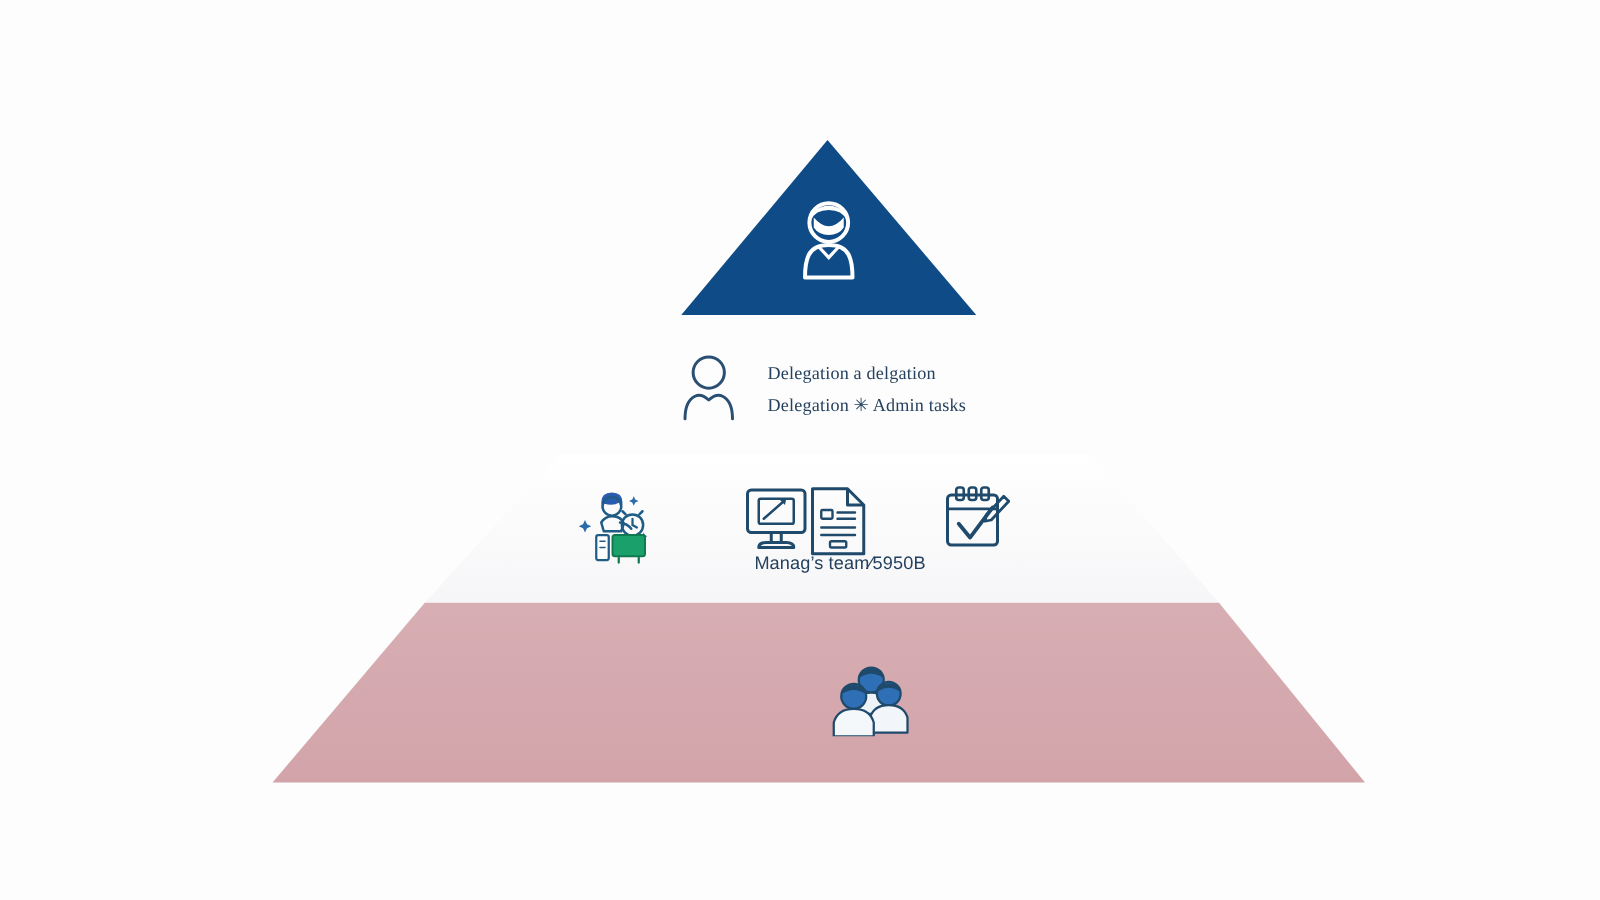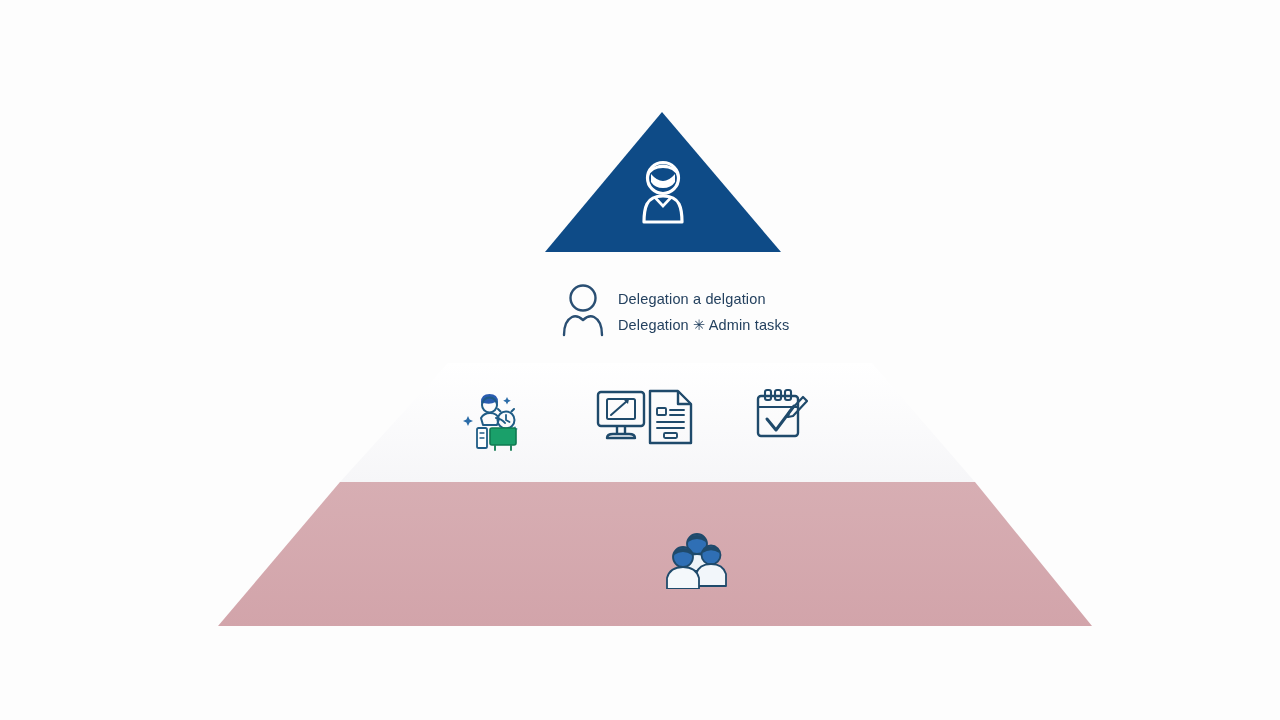--- a/index.html
+++ b/index.html
@@ -32,27 +32,28 @@
   #apex-person-icon {
     position: absolute;
     left: 636px;
     top: 158px;
     width: 54px;
     height: 70px;
   }
   
   #delegation-text-block {
     position: absolute;
-    left: 560px;
+    left: 544px;
     top: 275px;
     width: 300px;
     height: 72px;
     display: flex;
     align-items: center;
-    gap: 12px;
+    gap: 24px;
+    font-family: Liberation Serif, serif;
   }
   #delegation-person-icon {
     width: 46px;
     height: 56px;
     flex: 0 0 auto;
   }
   .text-lines {
     display: flex;
     flex-direction: column;
     justify-content: center;
@@ -197,20 +198,21 @@
       <rect x="4" y="8" width="40" height="40" rx="3" fill="none" stroke="#1f4a6b" stroke-width="2.4"></rect>
       <path d="M4 19 L44 19" stroke="#1f4a6b" stroke-width="2.2"></path>
       <rect x="11" y="2" width="6" height="10" rx="2" fill="none" stroke="#1f4a6b" stroke-width="2.1"></rect>
       <rect x="21" y="2" width="6" height="10" rx="2" fill="none" stroke="#1f4a6b" stroke-width="2.1"></rect>
       <rect x="31" y="2" width="6" height="10" rx="2" fill="none" stroke="#1f4a6b" stroke-width="2.1"></rect>
       <path d="M13 31 L22 42 L40 18" fill="none" stroke="#1f4a6b" stroke-width="3" stroke-linecap="round" stroke-linejoin="round"></path>
       <path d="M35 24 L49 9 l4 4 L39 28 l-5 1 Z" fill="none" stroke="#1f4a6b" stroke-width="2.2" stroke-linejoin="round"></path>
     </svg>
   </div>
 
+  <div id="middle-label">Manag’s team⁄5950B</div>
 
   <svg id="base-team-icon" viewBox="0 0 64 58">
 
     <circle cx="33" cy="13" r="10" fill="#2f6fb5" stroke="#1f4a6b" stroke-width="1.8"></circle>
     <path d="M24 11 q9 -6 18 0 q0 -7 -9 -7 q-9 0 -9 7 Z" fill="#1f4a6b"></path>
     <path d="M33 23 q-12 0 -15 9 l0 8 l30 0 l0 -8 q-3 -9 -15 -9 Z" fill="#eef3f8" stroke="#1f4a6b" stroke-width="1.8" stroke-linejoin="round"></path>
 
     <circle cx="47" cy="24" r="9.5" fill="#2f6fb5" stroke="#1f4a6b" stroke-width="1.8"></circle>
     <path d="M38.5 22 q8.5 -5.5 17 0 q0 -6.5 -8.5 -6.5 q-8.5 0 -8.5 6.5 Z" fill="#1f4a6b"></path>
     <path d="M47 33 q-12 0 -15 10 l0 12 l30 0 l0 -12 q-3 -10 -15 -10 Z" fill="#f2f6fa" stroke="#1f4a6b" stroke-width="1.8" stroke-linejoin="round"></path>

